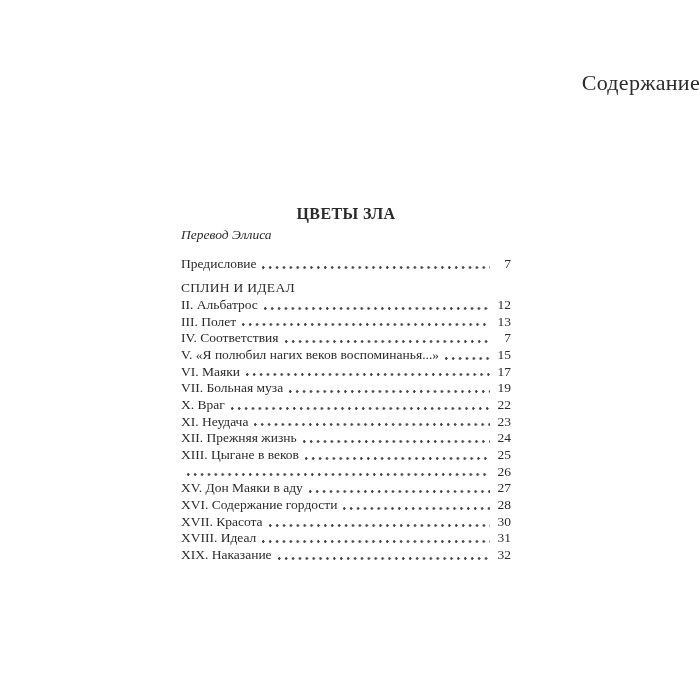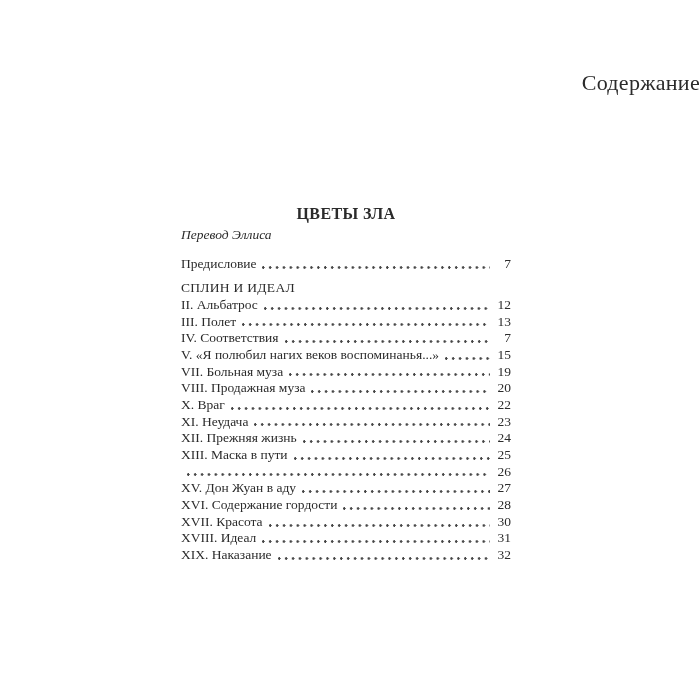--- a/index.html
+++ b/index.html
@@ -113,32 +113,32 @@
     <span class="toc-leader"></span>
     <span class="toc-page">7</span>
   </div>
 
   <div class="toc-row">
     <span class="toc-label">V. «Я полюбил нагих веков воспоминанья...»</span>
     <span class="toc-leader"></span>
     <span class="toc-page">15</span>
   </div>
 
+  <div class="toc-row">
+    <span class="toc-label">VI. Маяки</span>
+    <span class="toc-leader"></span>
+    <span class="toc-page">17</span>
+  </div>
 
   <div class="toc-row">
     <span class="toc-label">VII. Больная муза</span>
     <span class="toc-leader"></span>
     <span class="toc-page">19</span>
   </div>
 
-  <div class="toc-row">
-    <span class="toc-label">VIII. Продажная муза</span>
-    <span class="toc-leader"></span>
-    <span class="toc-page">20</span>
-  </div>
 
 
   <div class="toc-row">
     <span class="toc-label">X. Враг</span>
     <span class="toc-leader"></span>
     <span class="toc-page">22</span>
   </div>
 
   <div class="toc-row">
     <span class="toc-label">XI. Неудача</span>
@@ -146,32 +146,32 @@
     <span class="toc-page">23</span>
   </div>
 
   <div class="toc-row">
     <span class="toc-label">XII. Прежняя жизнь</span>
     <span class="toc-leader"></span>
     <span class="toc-page">24</span>
   </div>
 
   <div class="toc-row">
-    <span class="toc-label">XIII. Маска в пути</span>
+    <span class="toc-label">XIII. Цыгане в веков</span>
     <span class="toc-leader"></span>
     <span class="toc-page">25</span>
   </div>
 
   <div class="toc-row">
     <span class="toc-leader"></span>
     <span class="toc-page">26</span>
   </div>
 
   <div class="toc-row">
-    <span class="toc-label">XV. Дон Жуан в аду</span>
+    <span class="toc-label">XV. Дон Маяки в аду</span>
     <span class="toc-leader"></span>
     <span class="toc-page">27</span>
   </div>
 
   <div class="toc-row">
     <span class="toc-label">XVI. Содержание гордости</span>
     <span class="toc-leader"></span>
     <span class="toc-page">28</span>
   </div>
 

